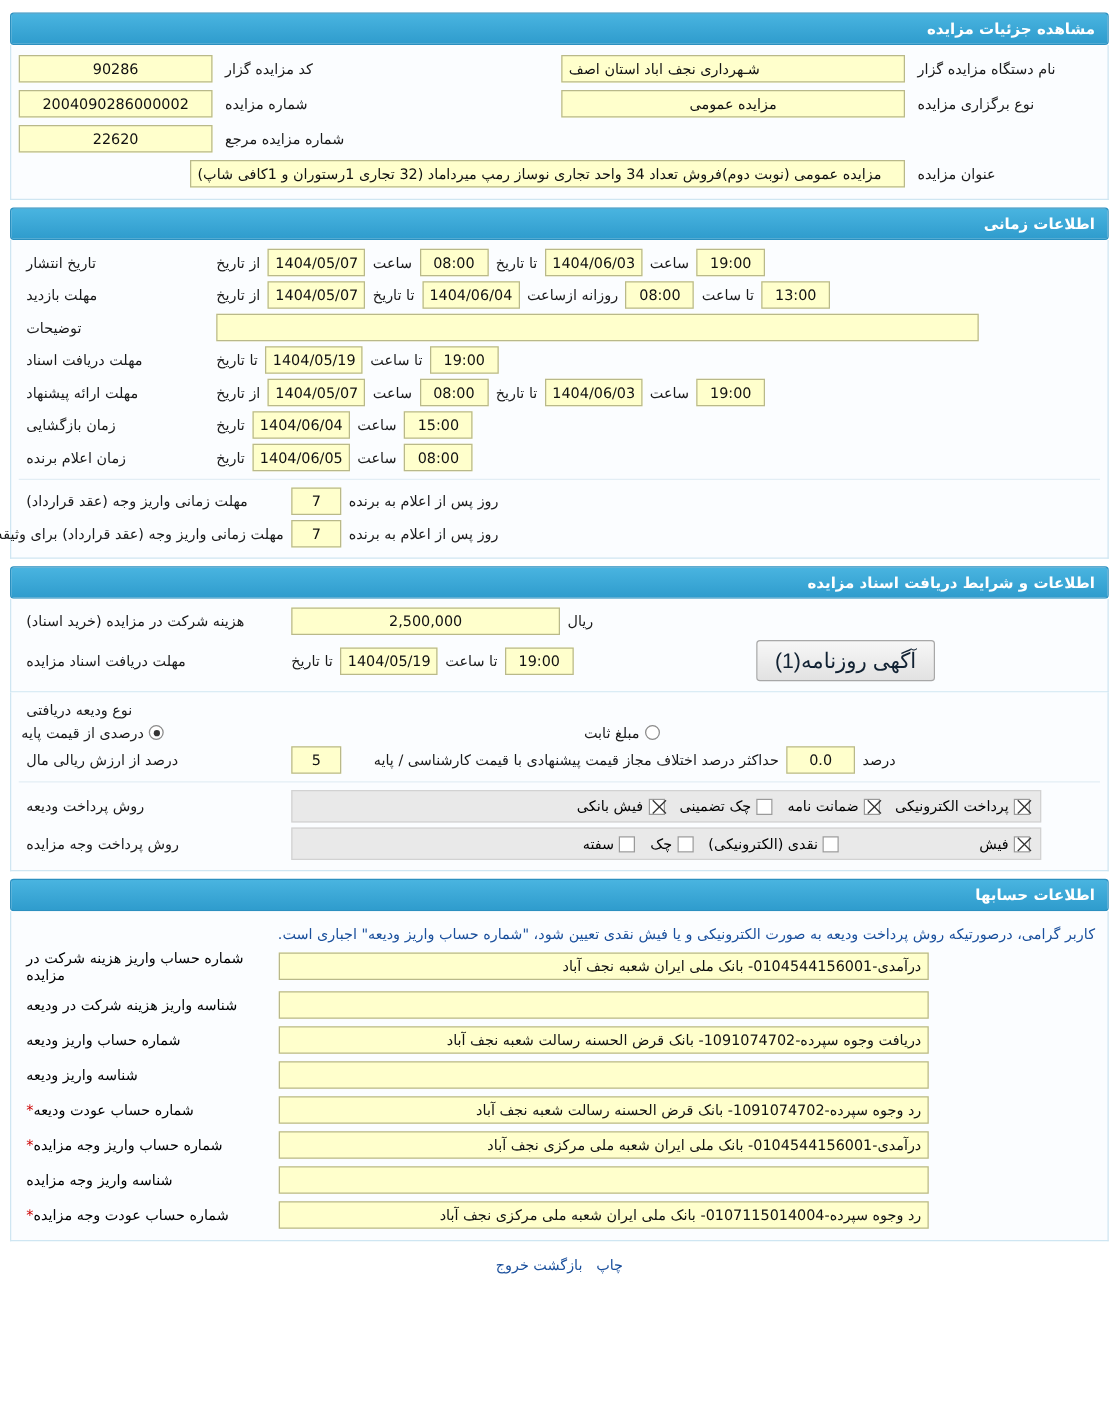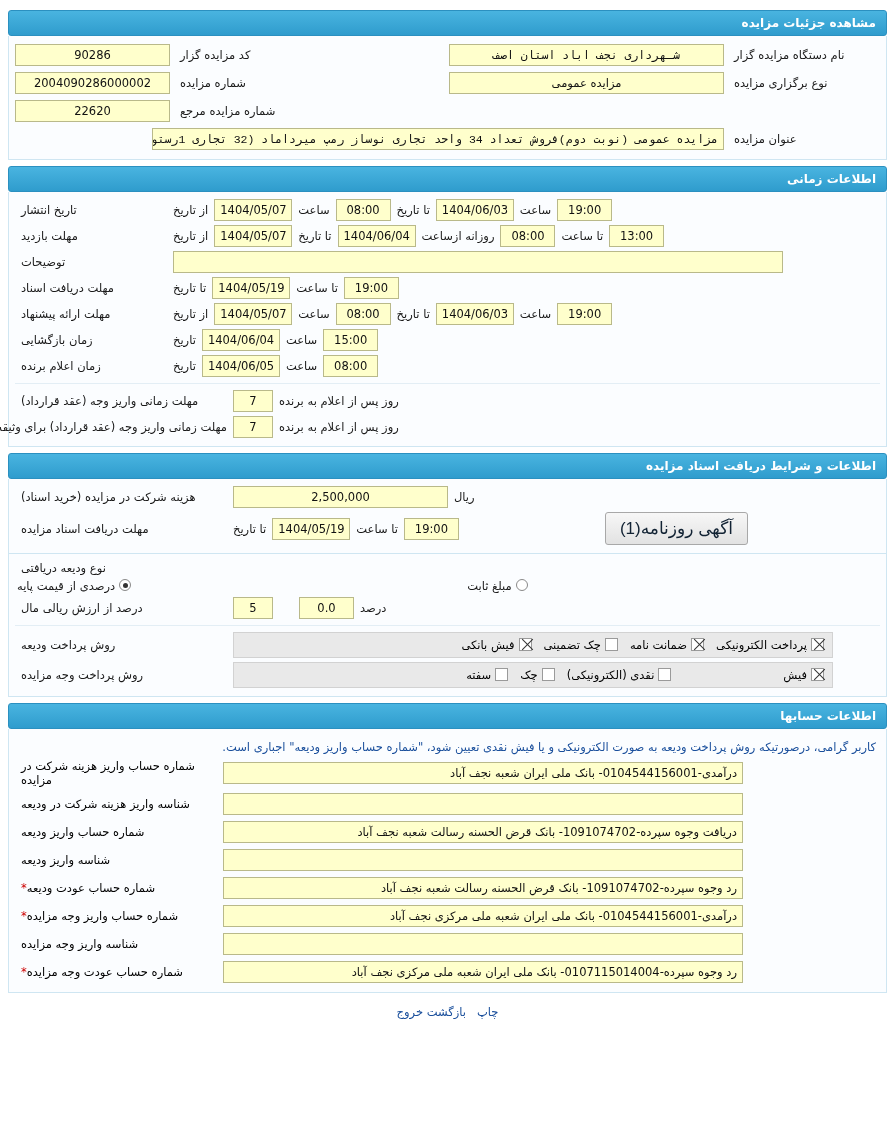--- a/index.html
+++ b/index.html
@@ -61,21 +61,21 @@
     font-size: 11.5px;
     color: #111;
     padding: 3px 5px;
     text-align: center;
     height: 22px;
     line-height: 15px;
     overflow: hidden;
     white-space: nowrap;
   }
   .fld.ltr { direction: ltr; }
-  .fld-right { text-align: center; font-family: Liberation Mono, monospace; }
+  .fld-right { text-align: left; }
   .spacer { flex: 1 1 auto; }
 
   
   .toprow { display: flex; align-items: center; justify-content: space-between; padding: 3px 2px; }
   .toprow .left-group, .toprow .right-group { display: flex; align-items: center; gap: 6px; }
 
   .divider { height: 1px; background: #e3eef5; margin: 4px 2px; }
 
   .cbx {
     display: inline-block;
@@ -116,21 +116,21 @@
   .optgroup {
     background: #e9e9e9;
     border: 1px solid #d2d2d2;
     padding: 5px 8px;
     display: flex;
     align-items: center;
     gap: 12px;
     font-size: 11.5px;
     flex-direction: row;
   }
-  .opt { display: flex; align-items: flex-start; gap: 4px; }
+  .opt { display: flex; align-items: center; gap: 4px; }
 
   .btn {
     background: linear-gradient(#f7f7f7, #e2e2e2);
     border: 1px solid #a8a8a8;
     border-radius: 3px;
     font-size: 17px;
     padding: 5px 14px;
     color: #123;
     cursor: pointer;
   }
@@ -330,20 +330,21 @@
       <div class="opt" style="margin-right:330px">
         <span class="radio sel"></span>
         <span class="lbl">درصدی از قیمت پایه</span>
       </div>
     </div>
 
     <div class="row" style="justify-content:flex-start">
       <div class="spacer"></div>
       <div class="lbl">درصد</div>
       <div class="fld ltr" style="width:55px">0.0</div>
+      <div class="lbl">حداکثر درصد اختلاف مجاز قیمت پیشنهادی با قیمت کارشناسی / پایه</div>
       <div class="fld ltr" style="width:40px; margin-right:20px">5</div>
       <div class="lbl lbl-w2">درصد از ارزش ریالی مال</div>
     </div>
 
     <div class="divider"></div>
 
     <div class="row" style="justify-content:flex-start">
       <div class="spacer"></div>
       <div class="optgroup" style="width:600px; justify-content:flex-start">
         <div class="opt">

